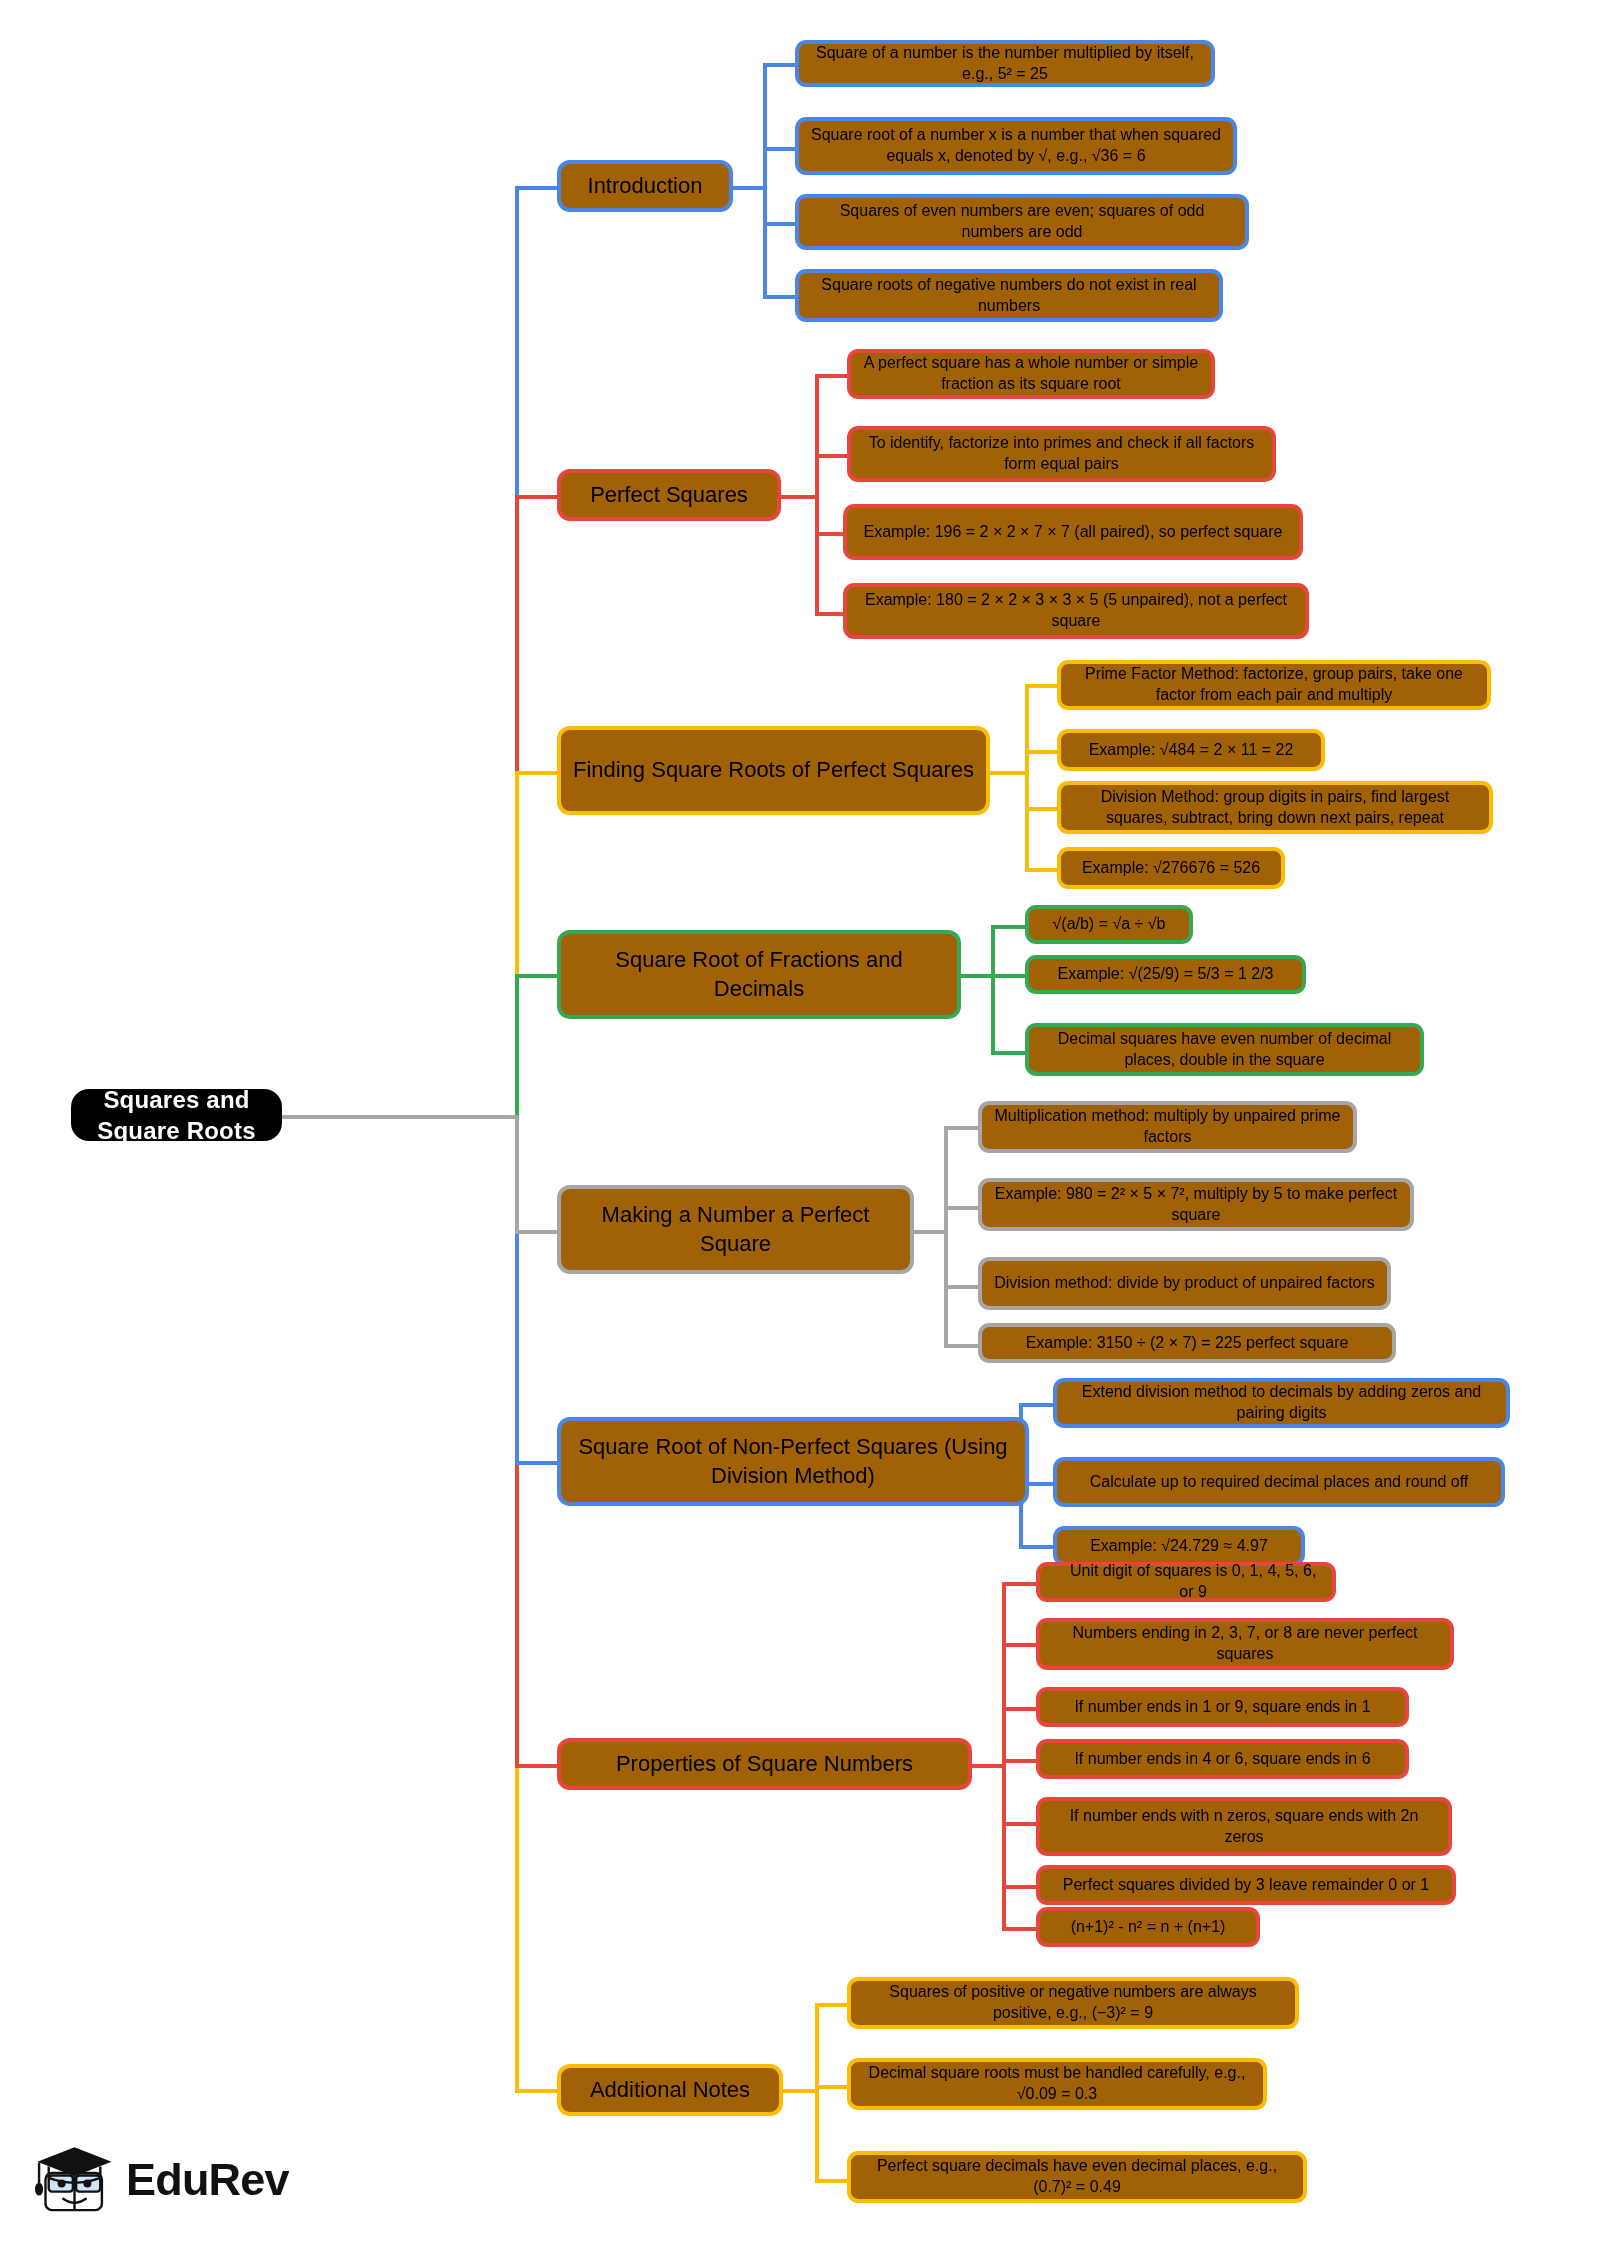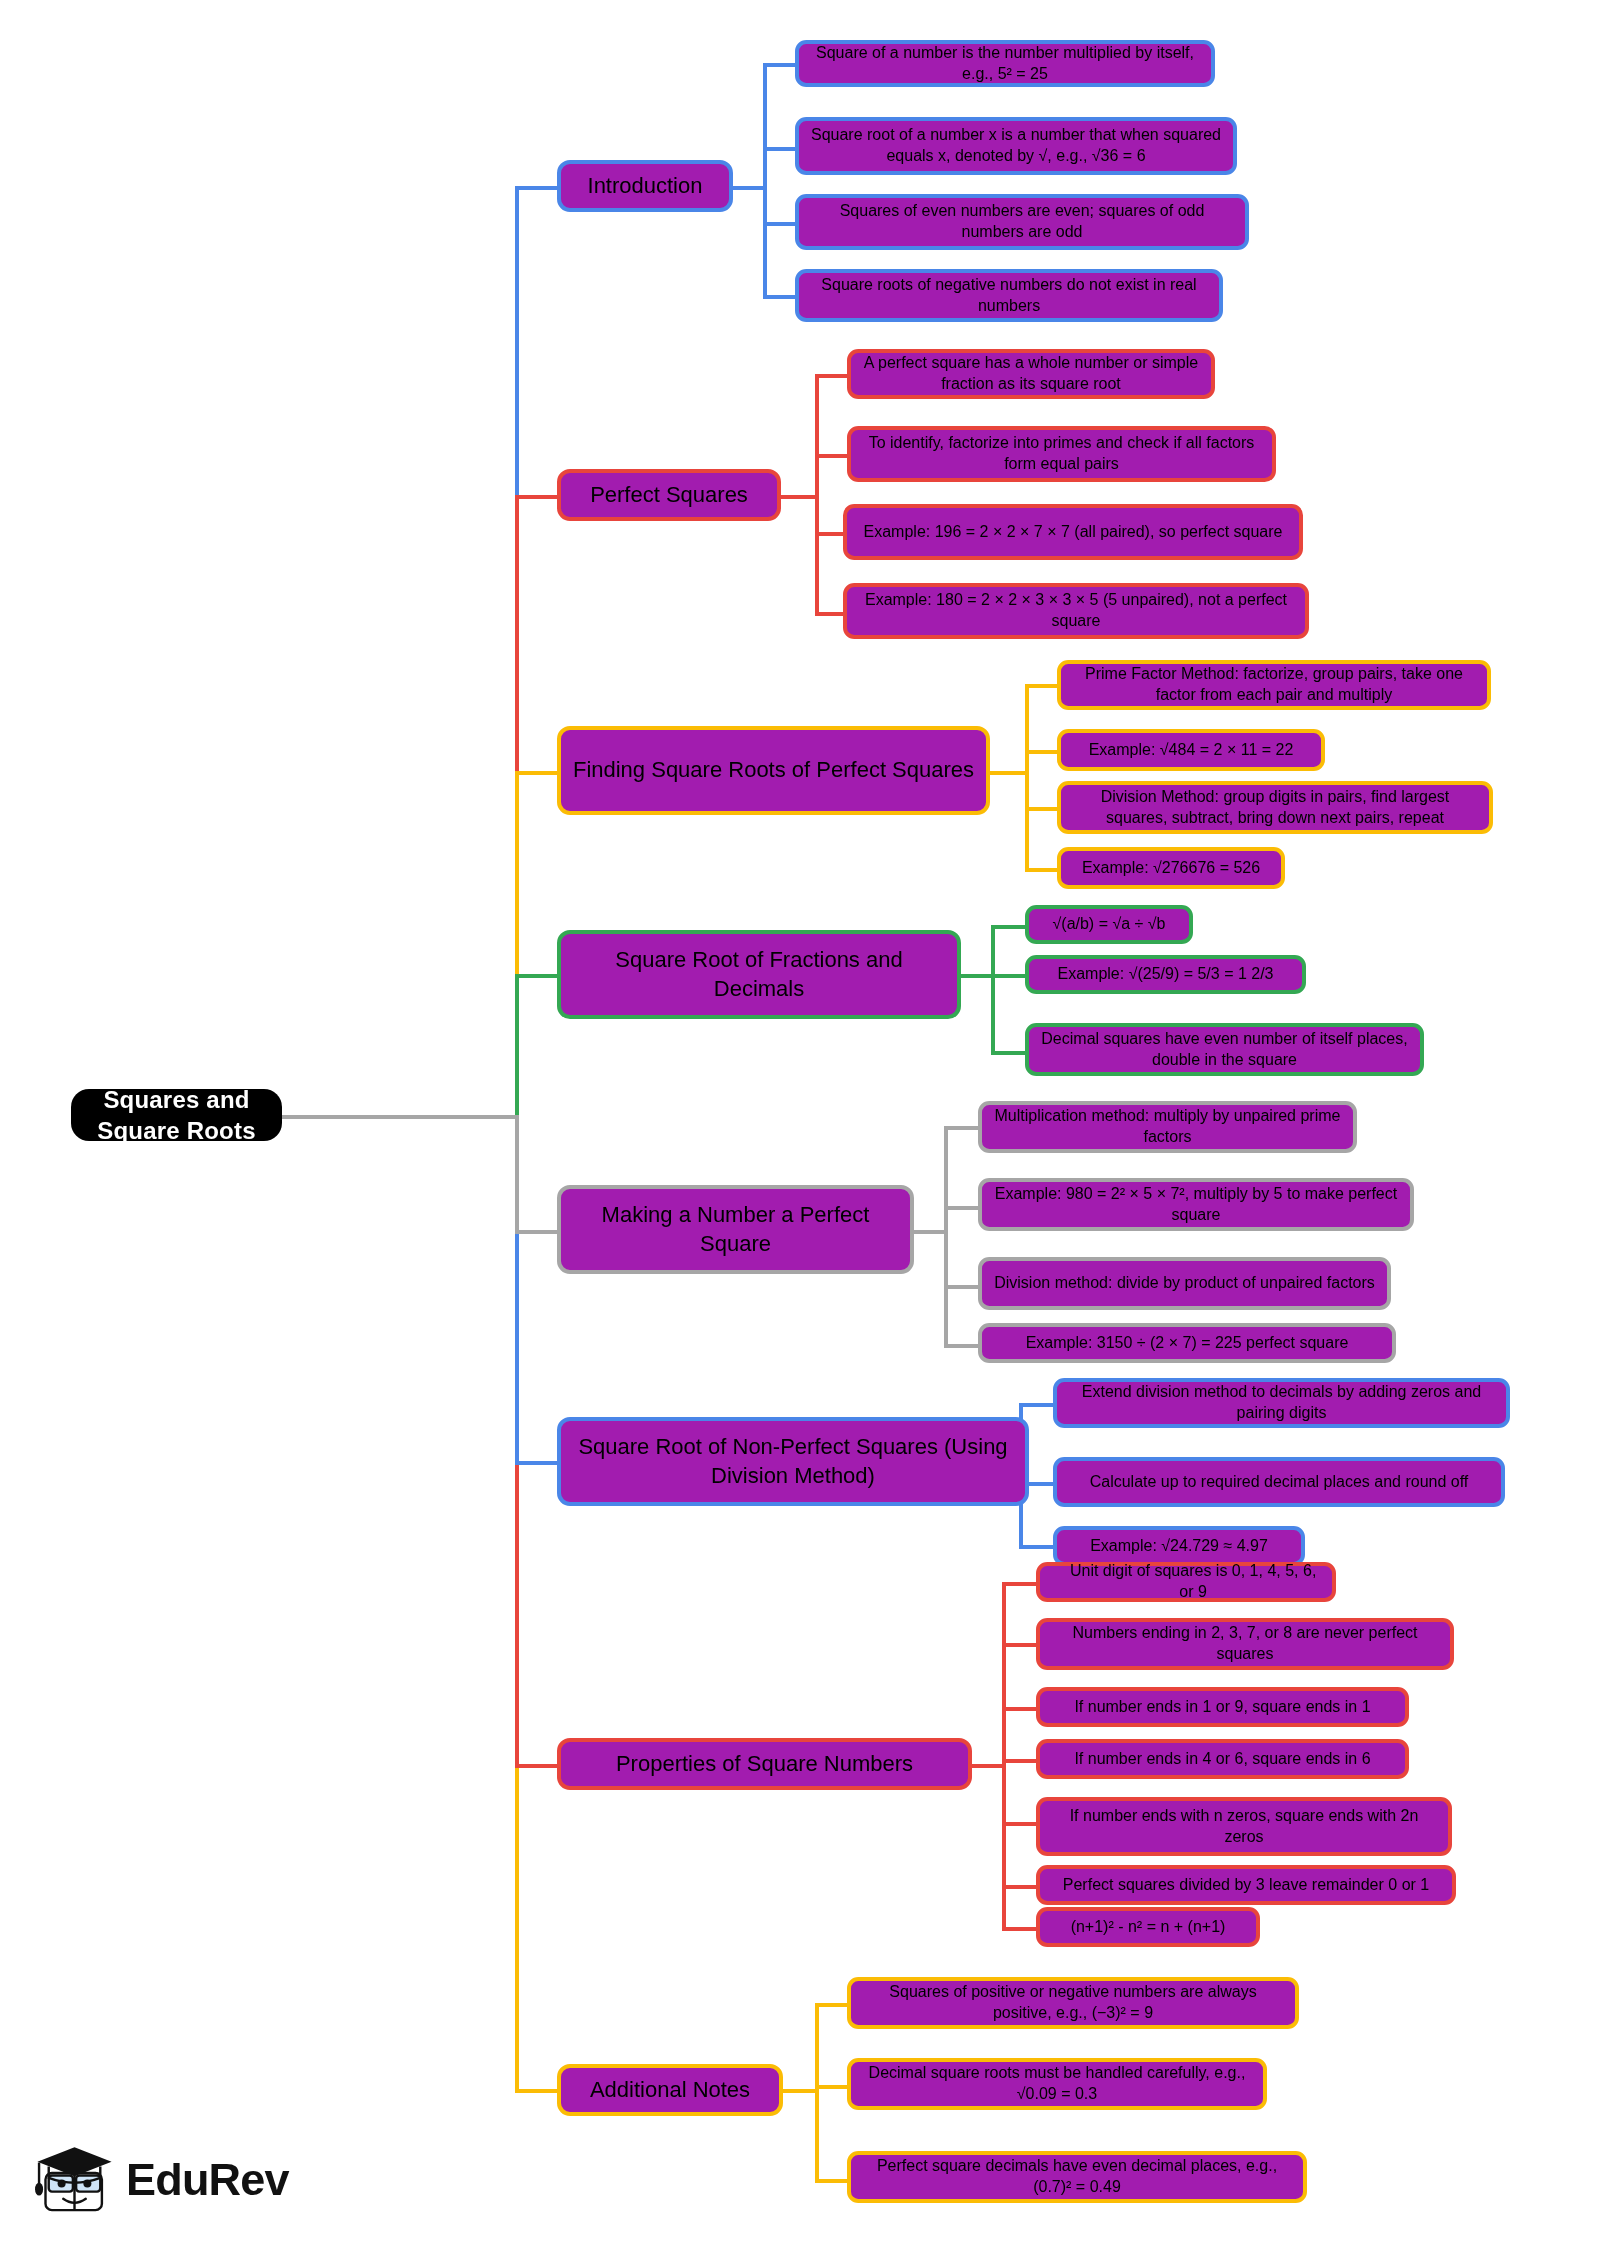--- a/index.html
+++ b/index.html
@@ -11,21 +11,21 @@
     position:relative;
     width:1625px;
     height:2261px;
     background:#ffffff;
     overflow:hidden;
   }
   
   .node{
     position:absolute;
     box-sizing:border-box;
-    background:#a21caf;
+    background:#a16207;
     border-style:solid;
     display:flex;
     align-items:center;
     justify-content:center;
     text-align:center;
     color:#000000;
     line-height:1.30;
   }
   .root{
     background:#000000;
@@ -188,21 +188,21 @@
   <div class="node leaf c-red" style="left:843px;top:504px;width:460px;height:56px;">Example: 196 = 2 × 2 × 7 × 7 (all paired), so perfect square</div>
   <div class="node leaf c-red" style="left:843px;top:583px;width:466px;height:56px;">Example: 180 = 2 × 2 × 3 × 3 × 5 (5 unpaired), not a perfect square</div>
 
   <div class="node leaf c-amber" style="left:1057px;top:660px;width:434px;height:50px;">Prime Factor Method: factorize, group pairs, take one factor from each pair and multiply</div>
   <div class="node leaf c-amber" style="left:1057px;top:729px;width:268px;height:42px;">Example: √484 = 2 × 11 = 22</div>
   <div class="node leaf c-amber" style="left:1057px;top:781px;width:436px;height:53px;">Division Method: group digits in pairs, find largest squares, subtract, bring down next pairs, repeat</div>
   <div class="node leaf c-amber" style="left:1057px;top:847px;width:228px;height:42px;">Example: √276676 = 526</div>
 
   <div class="node leaf c-green" style="left:1025px;top:905px;width:168px;height:39px;">√(a/b) = √a ÷ √b</div>
   <div class="node leaf c-green" style="left:1025px;top:955px;width:281px;height:39px;">Example: √(25/9) = 5/3 = 1 2/3</div>
-  <div class="node leaf c-green" style="left:1025px;top:1023px;width:399px;height:53px;">Decimal squares have even number of itself places, double in the square</div>
+  <div class="node leaf c-green" style="left:1025px;top:1023px;width:399px;height:53px;">Decimal squares have even number of decimal places, double in the square</div>
 
   <div class="node leaf c-gray" style="left:978px;top:1101px;width:379px;height:52px;">Multiplication method: multiply by unpaired prime factors</div>
   <div class="node leaf c-gray" style="left:978px;top:1178px;width:436px;height:53px;">Example: 980 = 2² × 5 × 7², multiply by 5 to make perfect square</div>
   <div class="node leaf c-gray" style="left:978px;top:1257px;width:413px;height:53px;">Division method: divide by product of unpaired factors</div>
   <div class="node leaf c-gray" style="left:978px;top:1323px;width:418px;height:40px;">Example: 3150 ÷ (2 × 7) = 225 perfect square</div>
 
   <div class="node leaf c-blue" style="left:1053px;top:1378px;width:457px;height:50px;">Extend division method to decimals by adding zeros and pairing digits</div>
   <div class="node leaf c-blue" style="left:1053px;top:1457px;width:452px;height:50px;">Calculate up to required decimal places and round off</div>
   <div class="node leaf c-blue" style="left:1053px;top:1526px;width:252px;height:40px;">Example: √24.729 ≈ 4.97</div>
 

